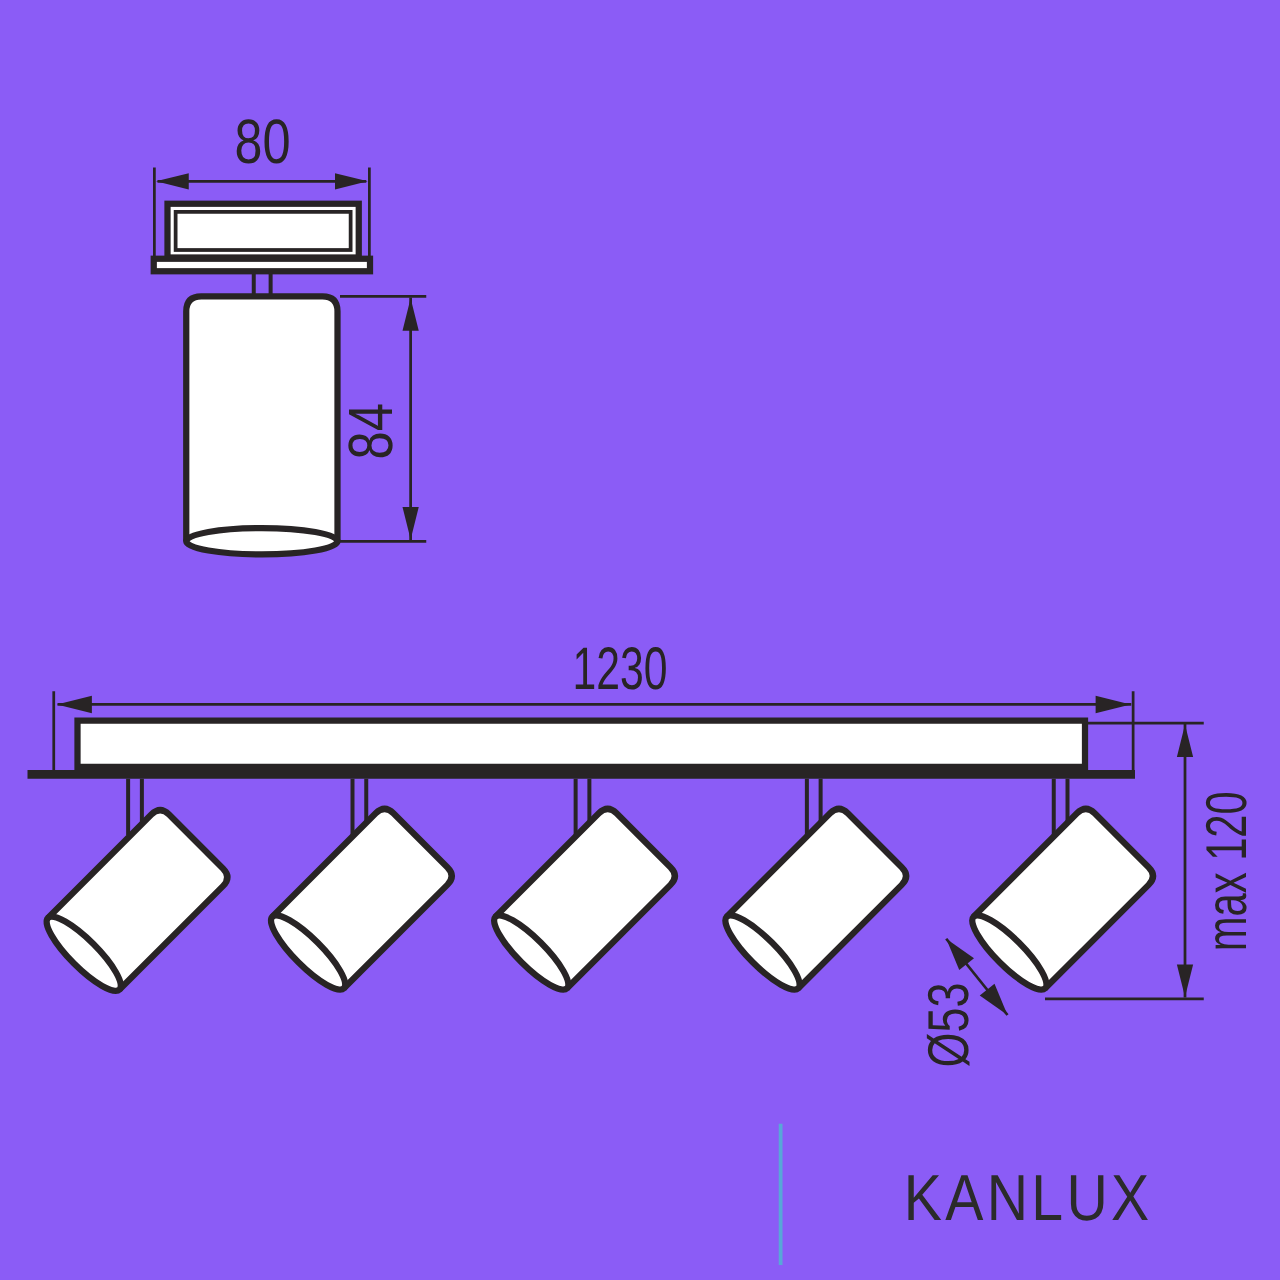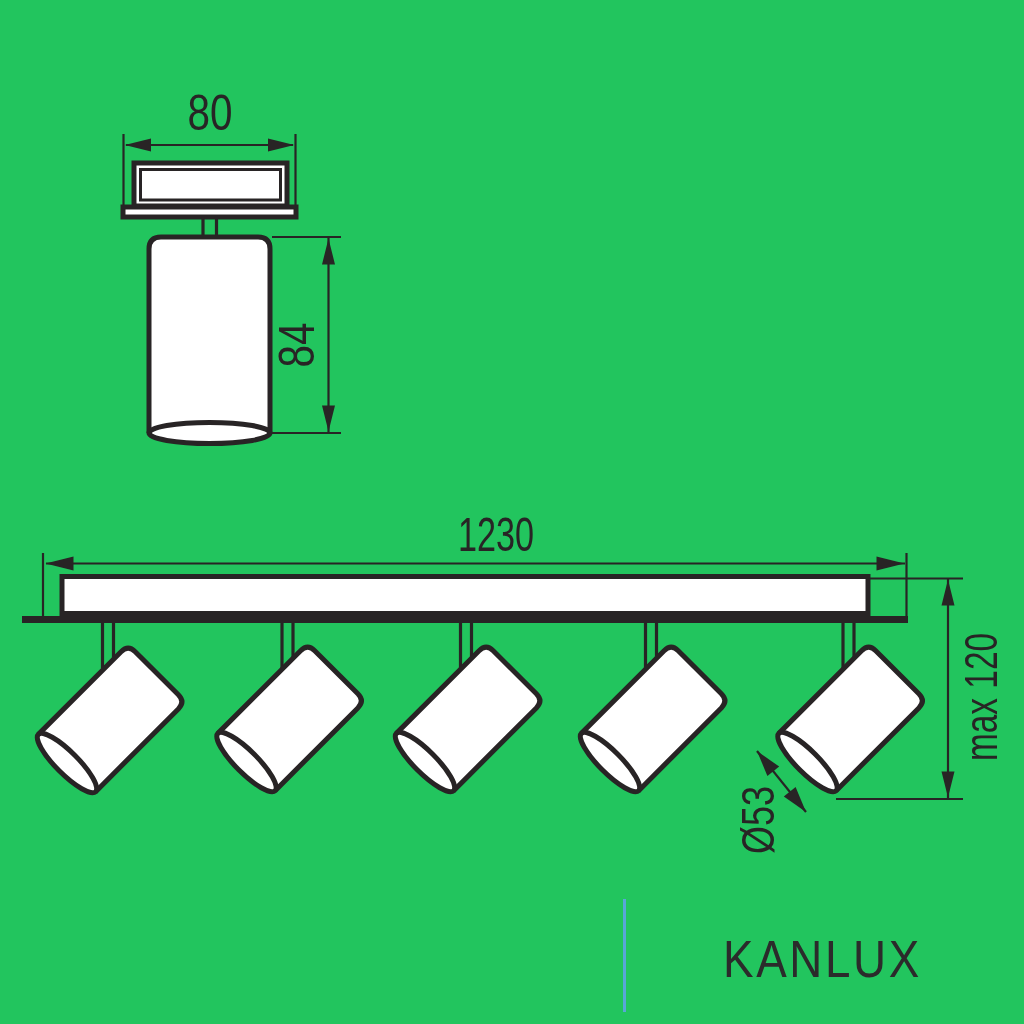--- a/index.html
+++ b/index.html
@@ -1,16 +1,16 @@
 <!DOCTYPE html>
 <html><head>
 <meta charset="utf-8">
 <style>
   html,body{margin:0;padding:0;background:#fff;}
-  .canvas{position:relative;width:1024px;height:1024px;background:#22c55e;overflow:hidden;
+  .canvas{position:relative;width:1024px;height:1024px;background:#8b5cf6;overflow:hidden;
           font-family:"Liberation Sans",sans-serif;}
   svg{position:absolute;left:0;top:0;}
   
   .thick{stroke:#282425;stroke-width:5;fill:#ffffff;}
   .thin{stroke:#282425;stroke-width:2.2;fill:none;}
   .med{stroke:#282425;stroke-width:3.2;fill:none;}
   .inner{stroke:#282425;stroke-width:3;fill:none;}
   .solid{fill:#282425;stroke:none;}
   text.dim{fill:#282425;font-family:"Liberation Sans",sans-serif;font-weight:400;}
   

